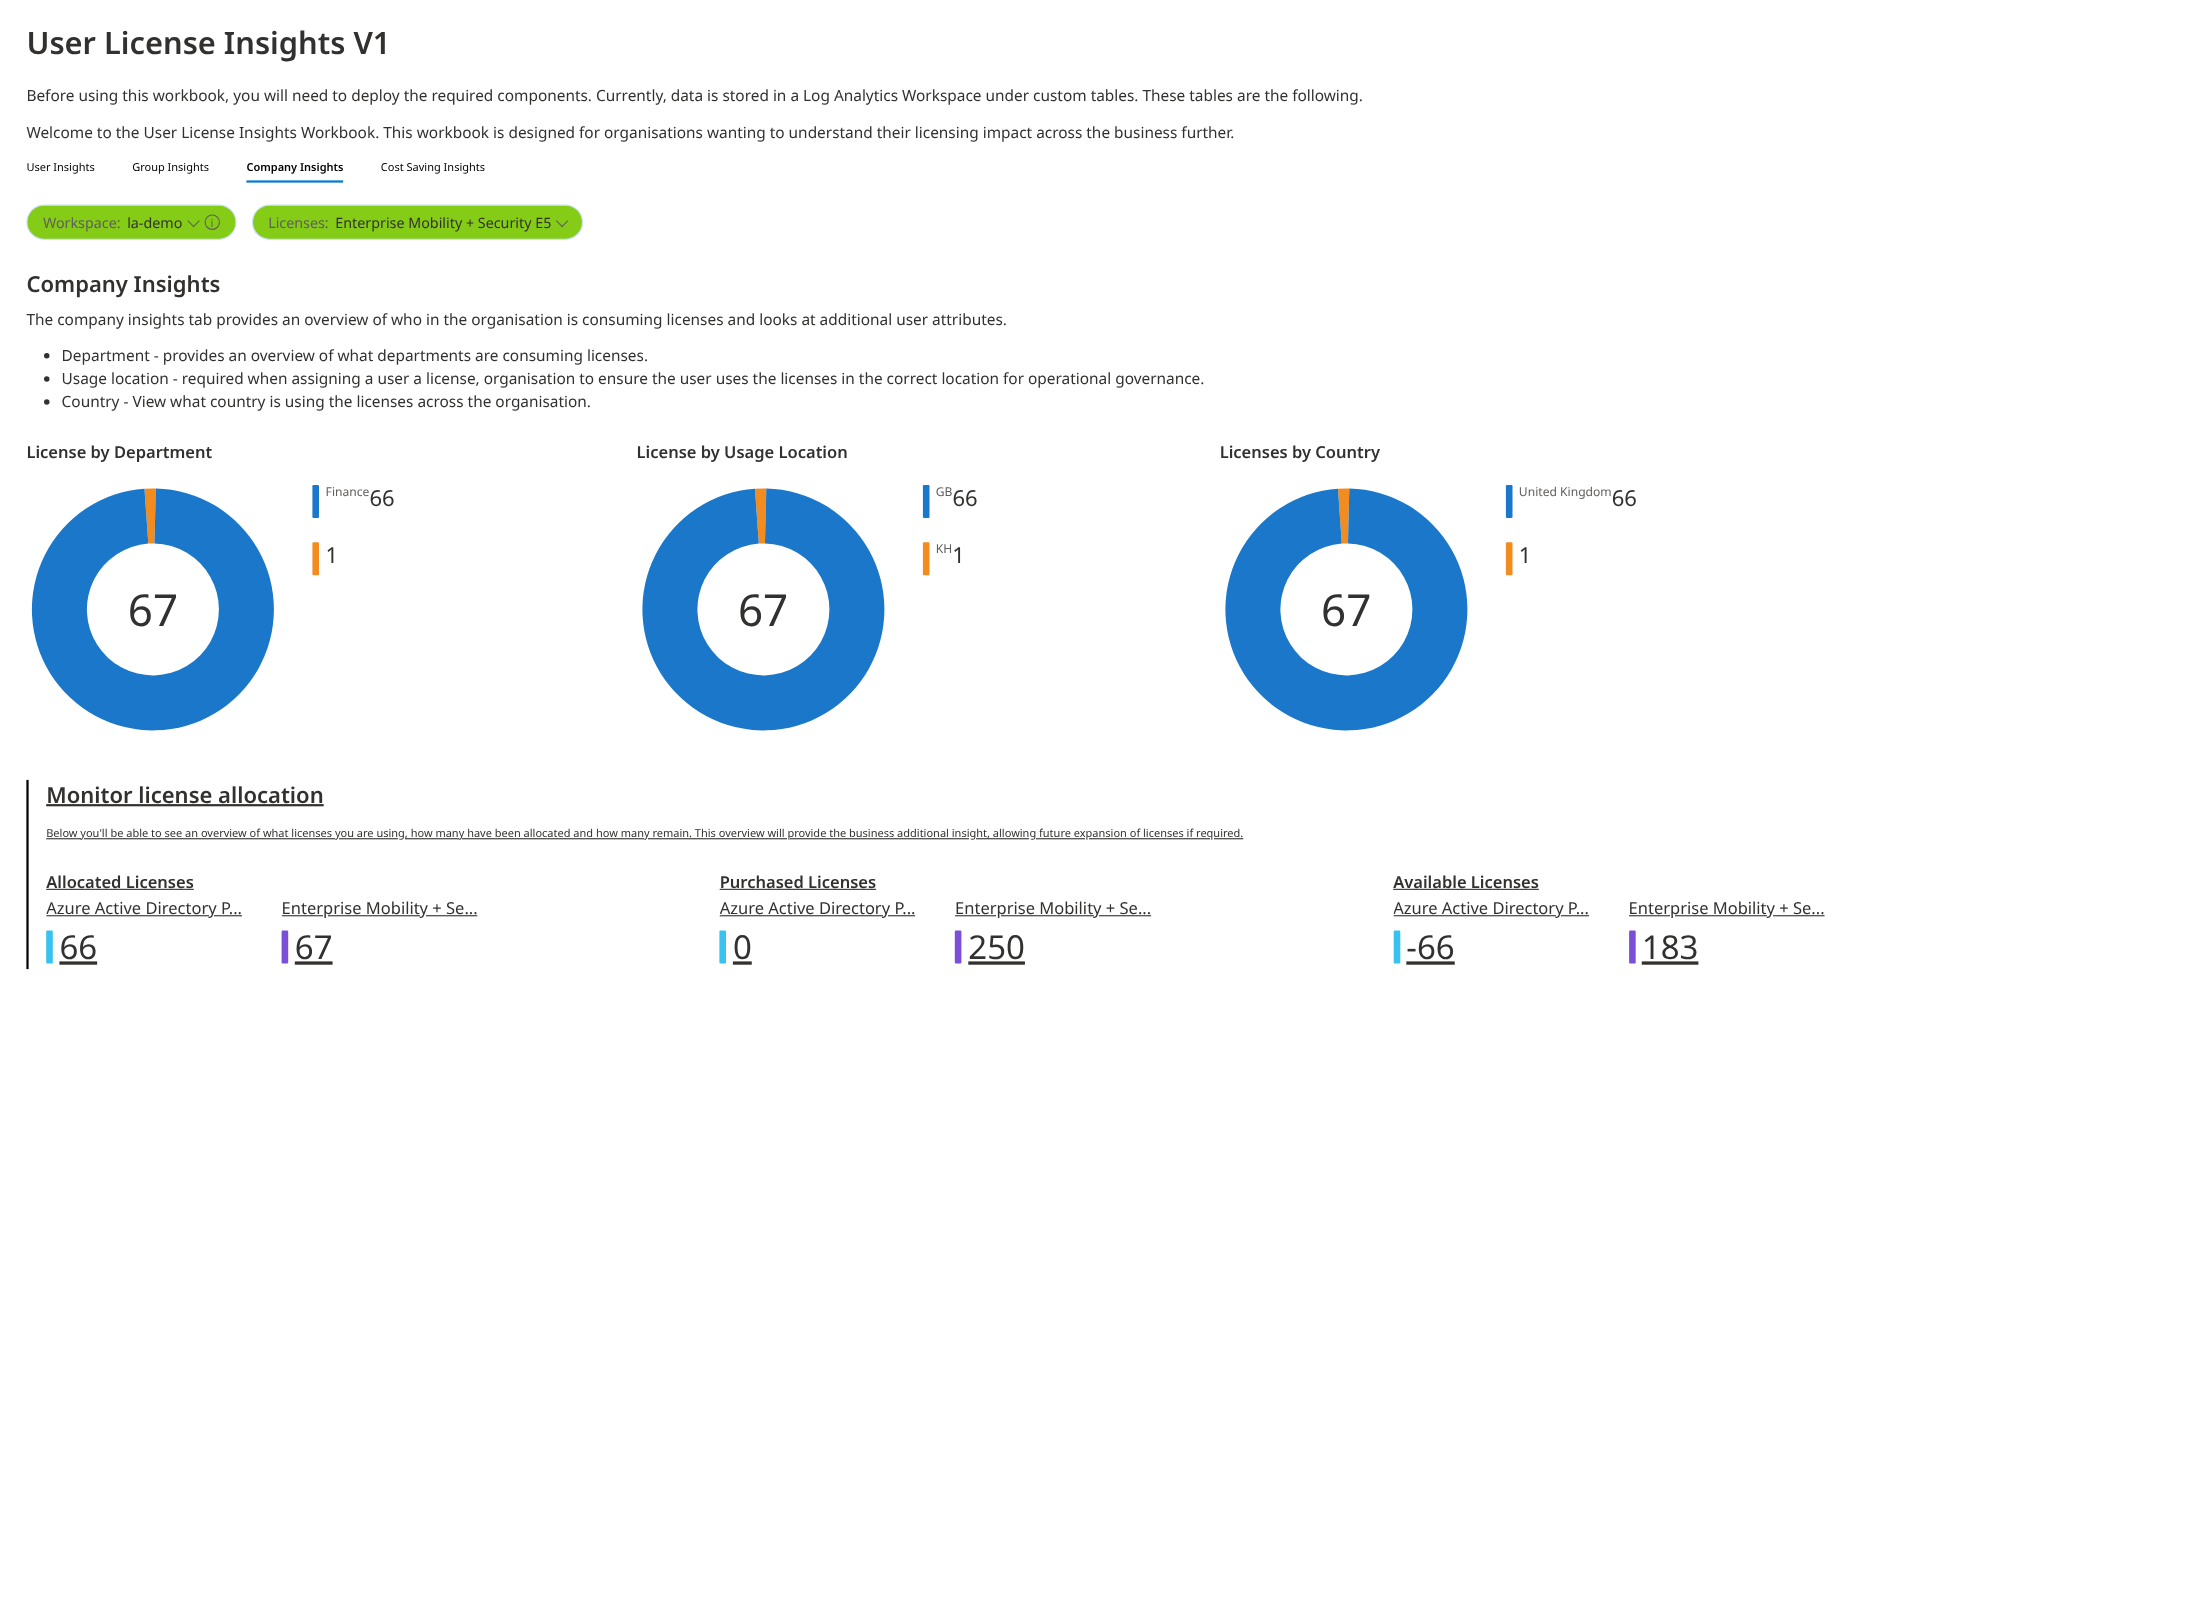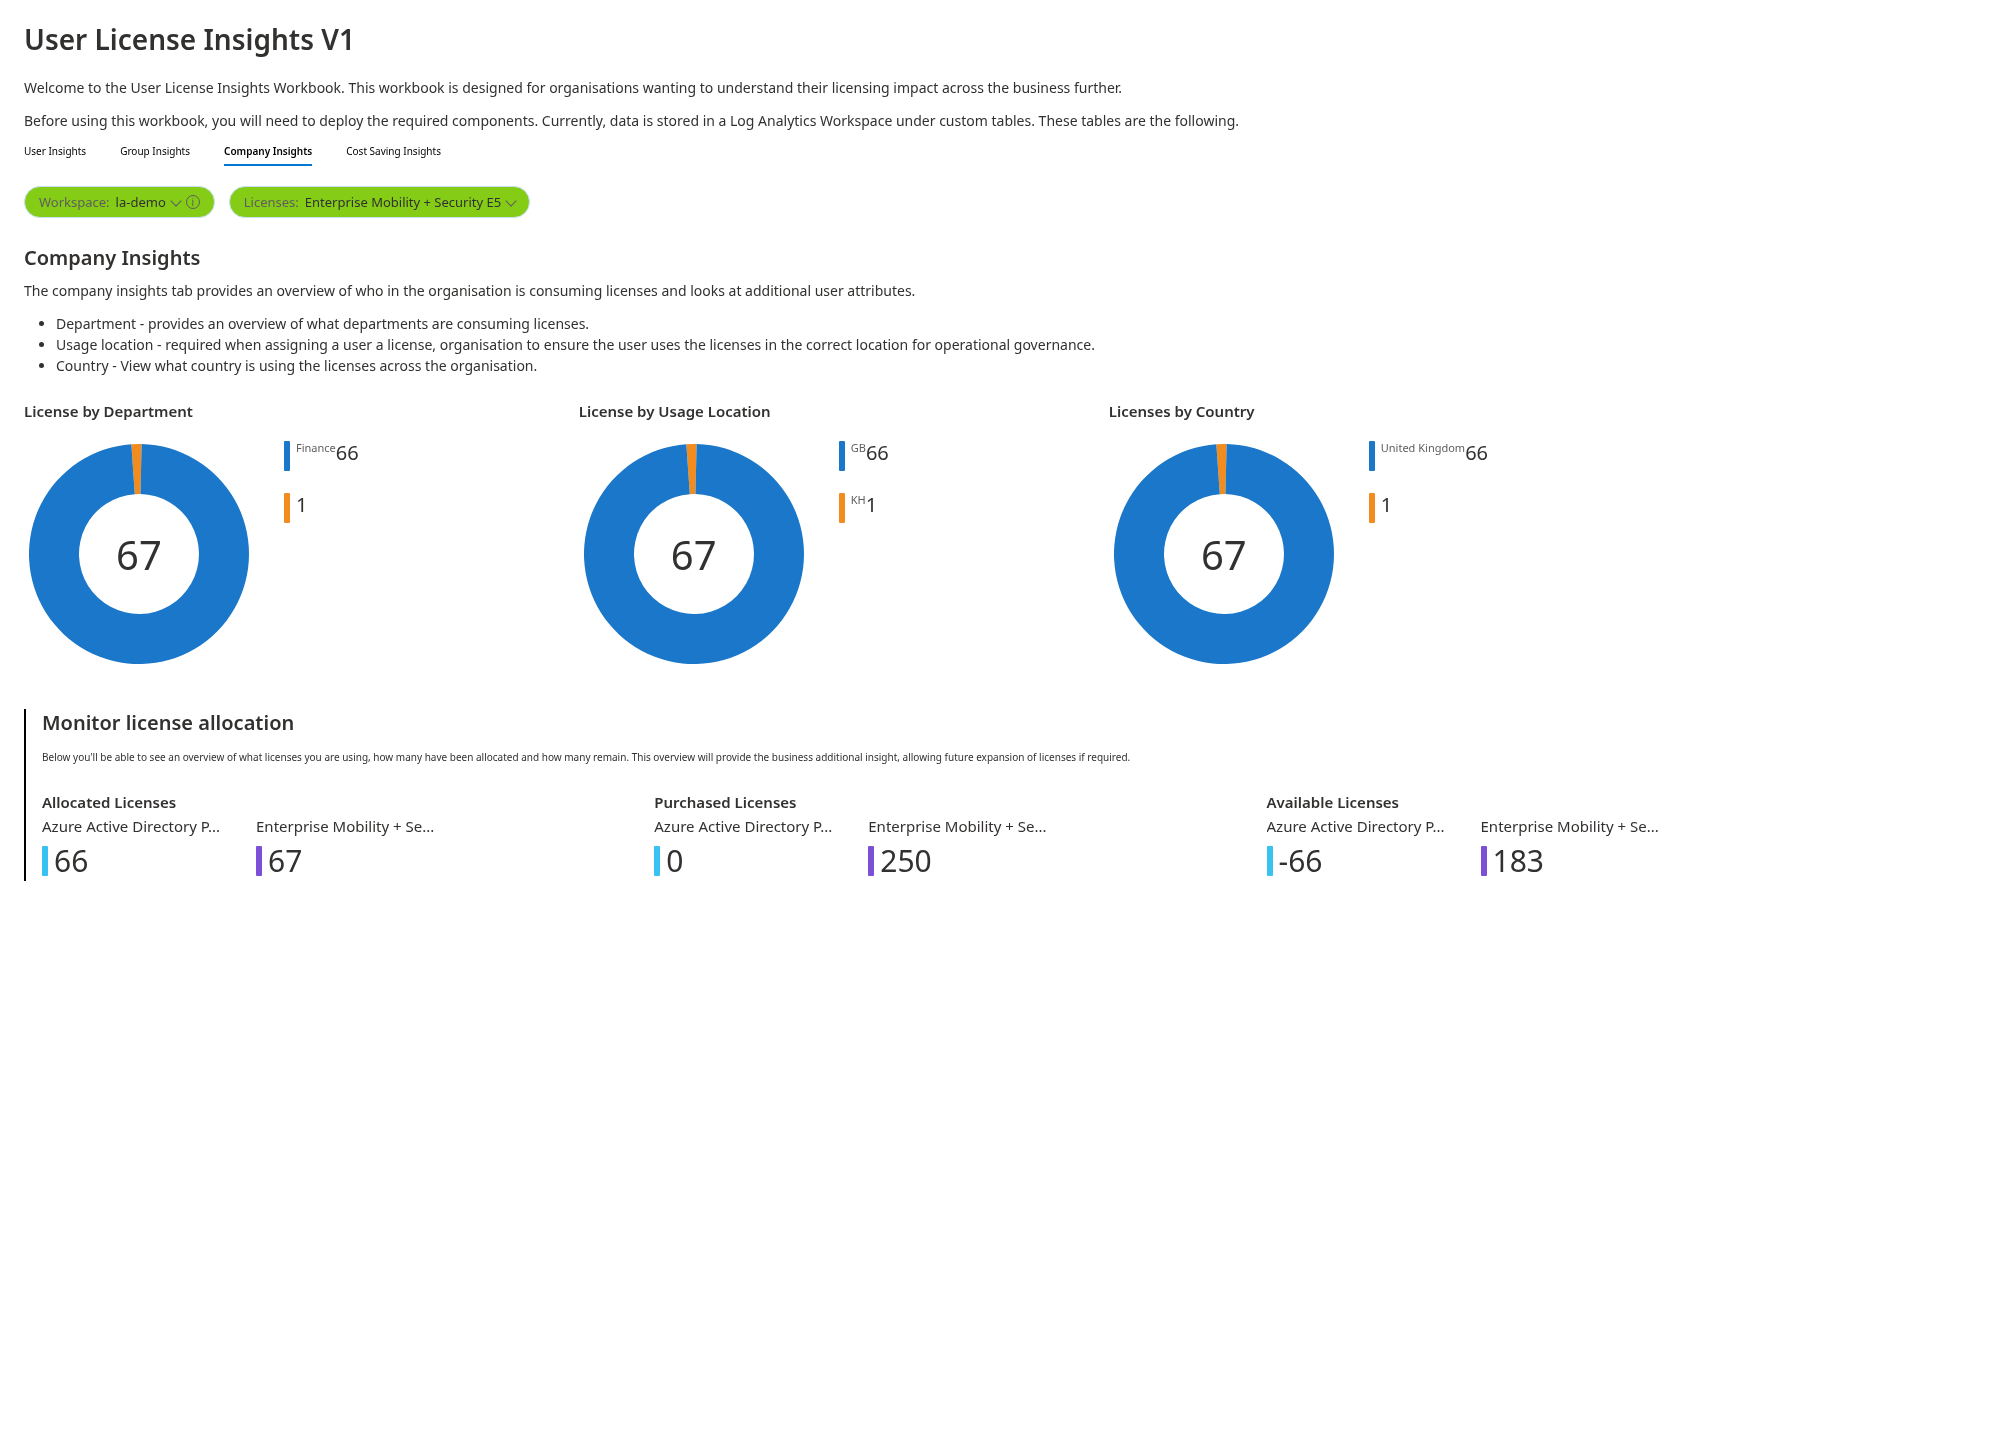--- a/index.html
+++ b/index.html
@@ -88,20 +88,21 @@
 .donut-legend { display: flex; flex-direction: column; gap: 22px; margin-top: 2px; }
 .legend-entry { display: flex; align-items: flex-start; gap: 6px; }
 .legend-marker { width: 6px; height: 30px; border-radius: 1px; flex-shrink: 0; }
 .legend-text { display: flex; line-height: 1.2; }
 .legend-label { font-size: 11px; color: #605e5c; }
 .legend-value { font-size: 20px; font-weight: 400; }
 
 .monitor-section {
   border-left: 2px solid #000;
   padding-left: 0;
+  text-decoration: underline;
 }
 .monitor-section > * { padding-left: 16px; }
 .monitor-desc { font-size: 10px; margin: 14px 0 28px 0; }
 
 .metric-row { display: flex; gap: 220px; }
 .metric-group-title { font-size: 15px; font-weight: 600; margin-bottom: 4px; }
 .metric-list { display: flex; gap: 36px; }
 .metric-item { min-width: 170px; }
 .metric-label {
   font-size: 15px; margin-bottom: 4px;
@@ -111,22 +112,22 @@
 .metric-value-wrap { display: flex; align-items: center; gap: 6px; }
 .metric-bar { width: 6px; height: 30px; border-radius: 1px; }
 .metric-value { font-size: 30px; font-weight: 400; }
 </style>
 </head>
 <body>
 
 <h1>User License Insights V1</h1>
 
 <div class="intro">
+  <p>Before using this workbook, you will need to deploy the required components. Currently, data is stored in a Log Analytics Workspace under custom tables. These tables are the following.</p>
   <p>Welcome to the User License Insights Workbook. This workbook is designed for organisations wanting to understand their licensing impact across the business further.</p>
-  <p>Before using this workbook, you will need to deploy the required components. Currently, data is stored in a Log Analytics Workspace under custom tables. These tables are the following.</p>
 </div>
 
 <div class="tabs" id="tabs-container">
     <div class="tab">User Insights</div>
     <div class="tab">Group Insights</div>
     <div class="tab active">Company Insights</div>
     <div class="tab">Cost Saving Insights</div>
   </div>
 
 <div class="pills">

